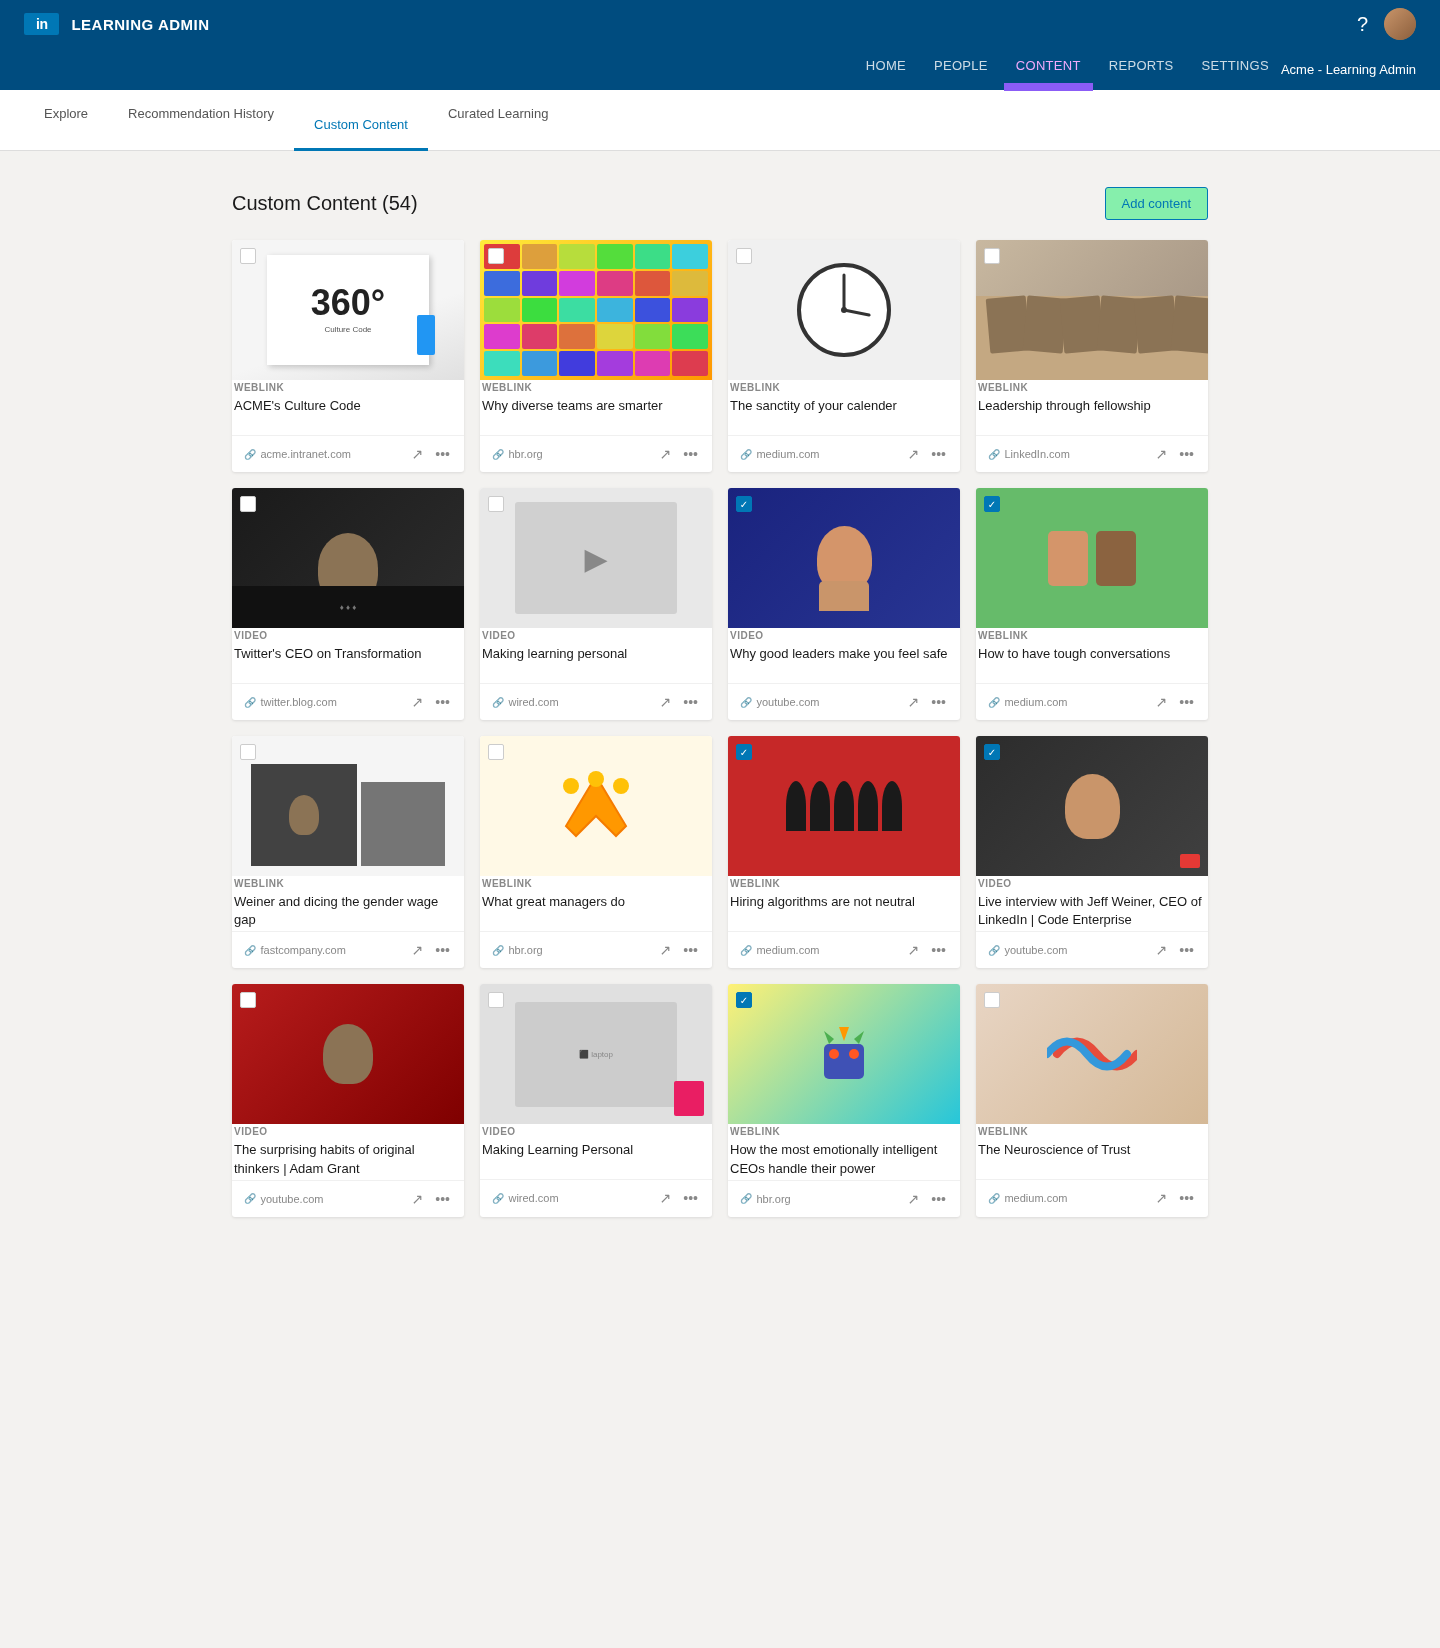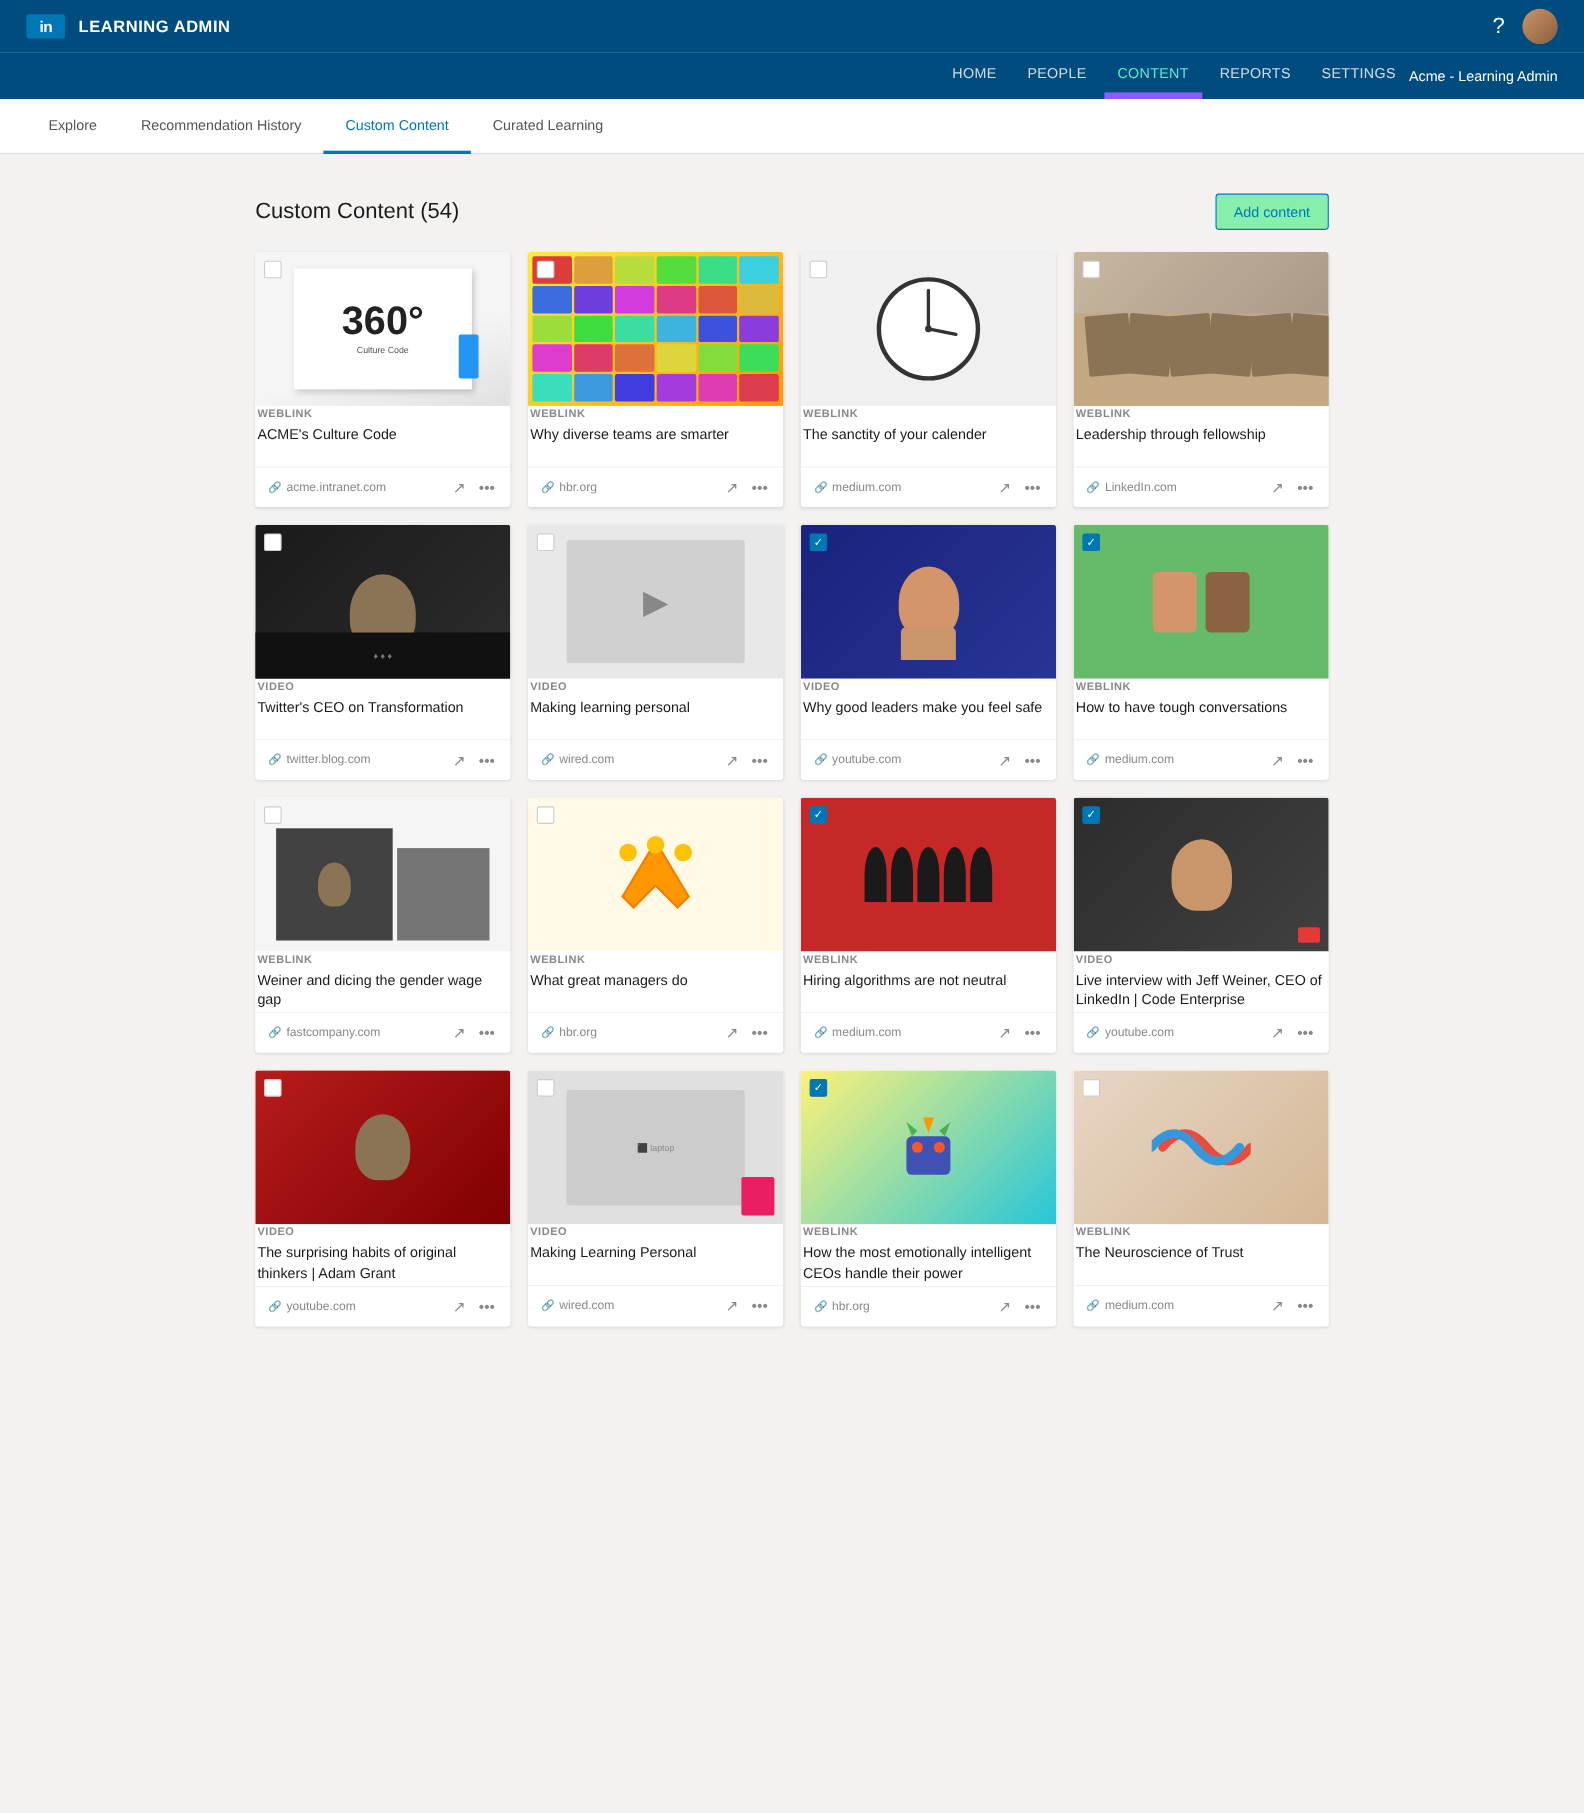--- a/index.html
+++ b/index.html
@@ -43,40 +43,40 @@
     .sec-nav-link {
       color: rgba(255,255,255,0.8);
       font-size: 13px;
       font-weight: 500;
       padding: 10px 12px;
       cursor: pointer;
       text-decoration: none;
       border-bottom: 3px solid transparent;
       letter-spacing: 0.3px;
     }
-    .sec-nav-link.active { color: #5eead4; border-bottom: 6px solid #8b5cf6; }
+    .sec-nav-link.active { color: #f0abfc; border-bottom: 8px solid #8b5cf6; }
     .sec-nav-right { color: white; font-size: 13px; }
 
     
     .tabs-bar {
       background: white;
       border-bottom: 1px solid #ddd;
       padding: 0 24px;
       display: flex;
       gap: 0;
     }
     .tab {
       font-size: 13px;
       color: #555;
       padding: 16px 20px;
       cursor: pointer;
       border-bottom: 3px solid transparent;
       margin-bottom: -1px;
     }
-    .tab.active { color: #0077b5; border-bottom: 3px solid #0077b5; font-weight: 500; }
+    .tab.active { color: #0077b5; border-bottom: 3px solid #0077b5; font-weight: 500; margin-top: 11px; }
 
     
     .main { padding: 24px 32px; max-width: 1040px; margin: 12px auto; }
 
     .content-header {
       display: flex;
       justify-content: space-between;
       align-items: center;
       margin-bottom: 20px;
     }

